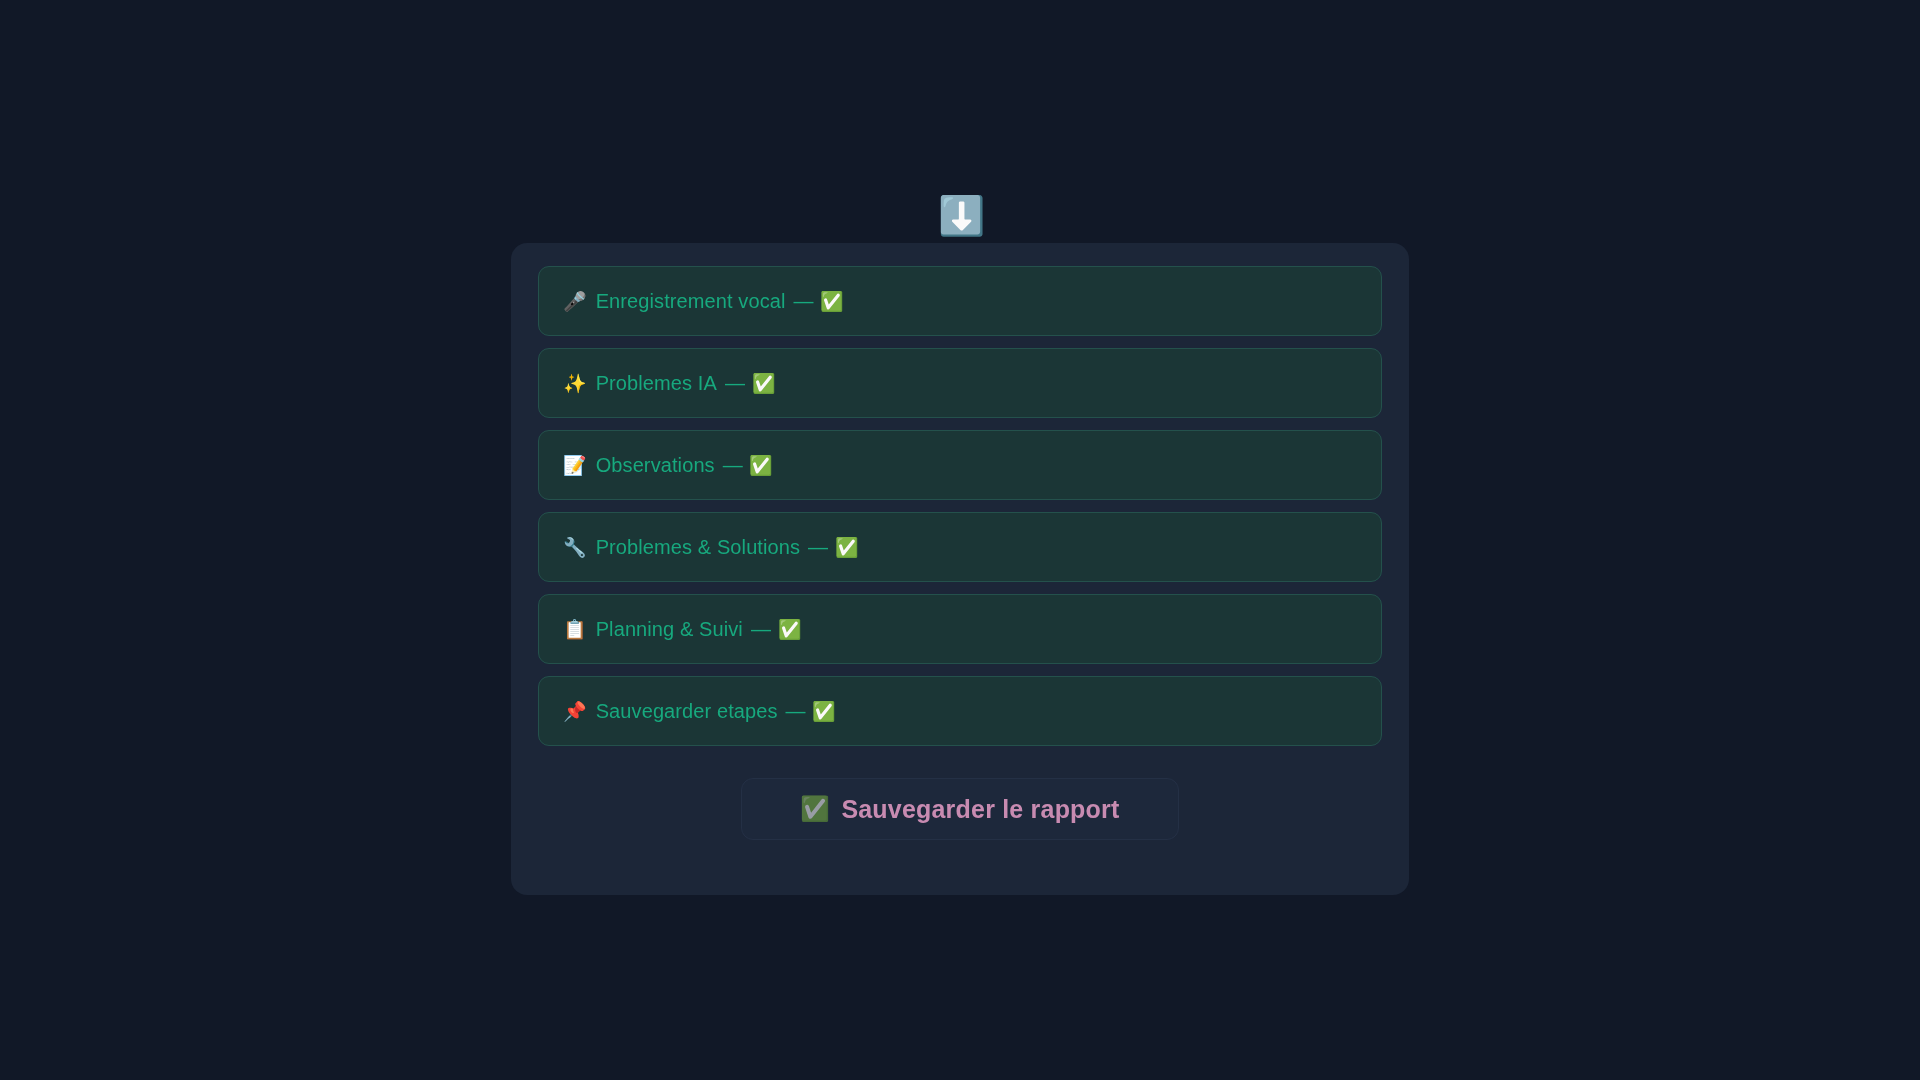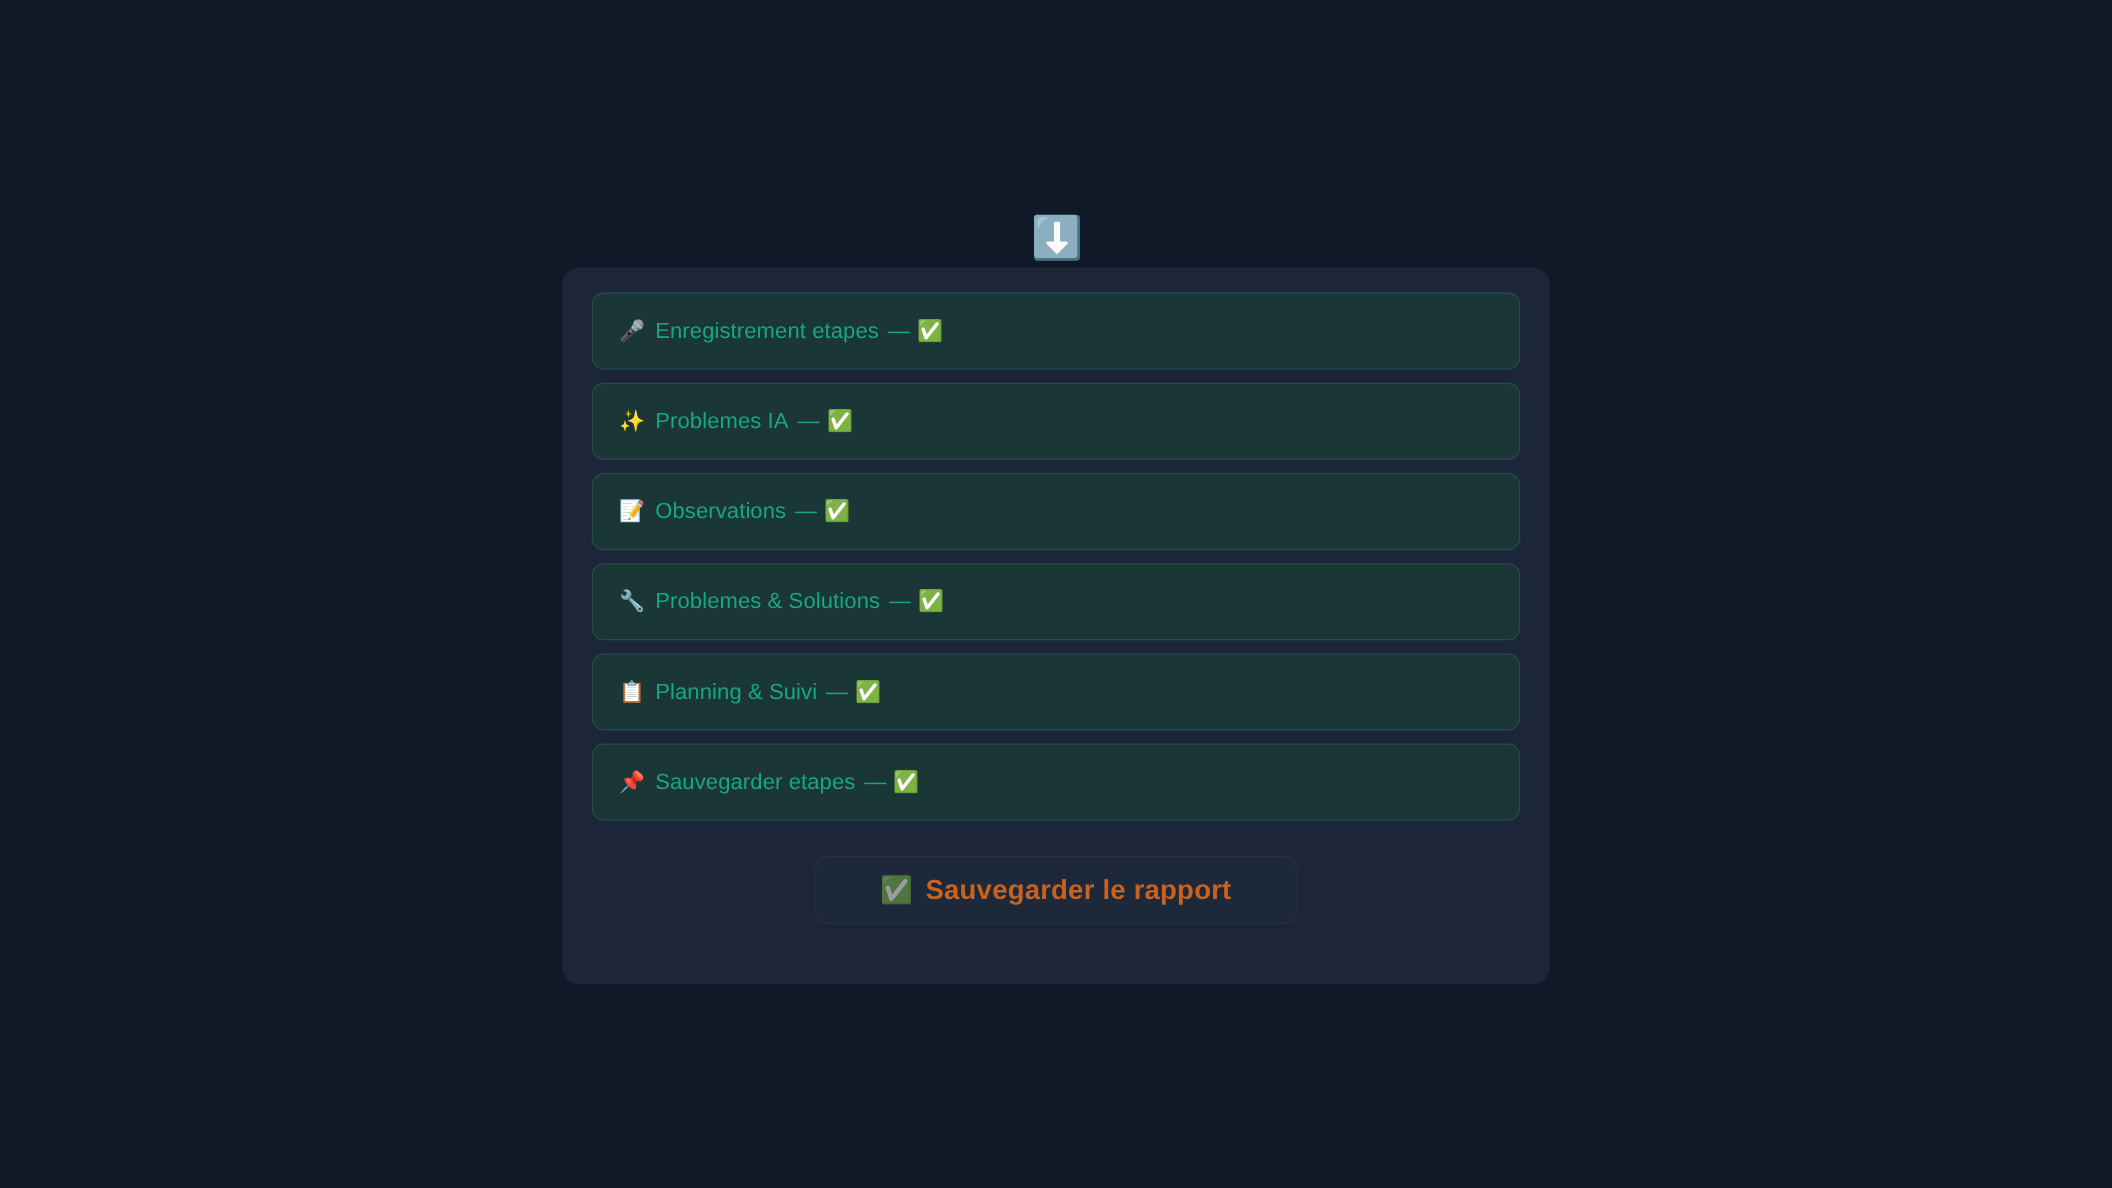--- a/index.html
+++ b/index.html
@@ -130,41 +130,41 @@
   }
 
   #save-report-button .save-emoji {
     font-family: "DejaVu Sans", sans-serif;
     font-size: 24px;
     line-height: 1;
     opacity: 0.72;
   }
 
   #save-report-button .save-text {
-    color: #f97316;
+    color: #f9a8d4;
     font-size: 25px;
     font-weight: bold;
     font-family: "Liberation Sans", sans-serif;
     letter-spacing: 0.2px;
   }
 </style>
 </head>
 <body>
 
 <div id="app-root">
   <div id="panel-wrap">
 
     <div id="download-badge">⬇️</div>
 
     <div id="report-card">
 
       <div id="step-list">
           <div class="step-item">
             <span class="step-emoji">🎤</span>
-            <span class="step-label">Enregistrement etapes</span>
+            <span class="step-label">Enregistrement vocal</span>
             <span class="step-dash">—</span>
             <span class="step-status">✅</span>
           </div>
           <div class="step-item">
             <span class="step-emoji">✨</span>
             <span class="step-label">Problemes IA</span>
             <span class="step-dash">—</span>
             <span class="step-status">✅</span>
           </div>
           <div class="step-item">

